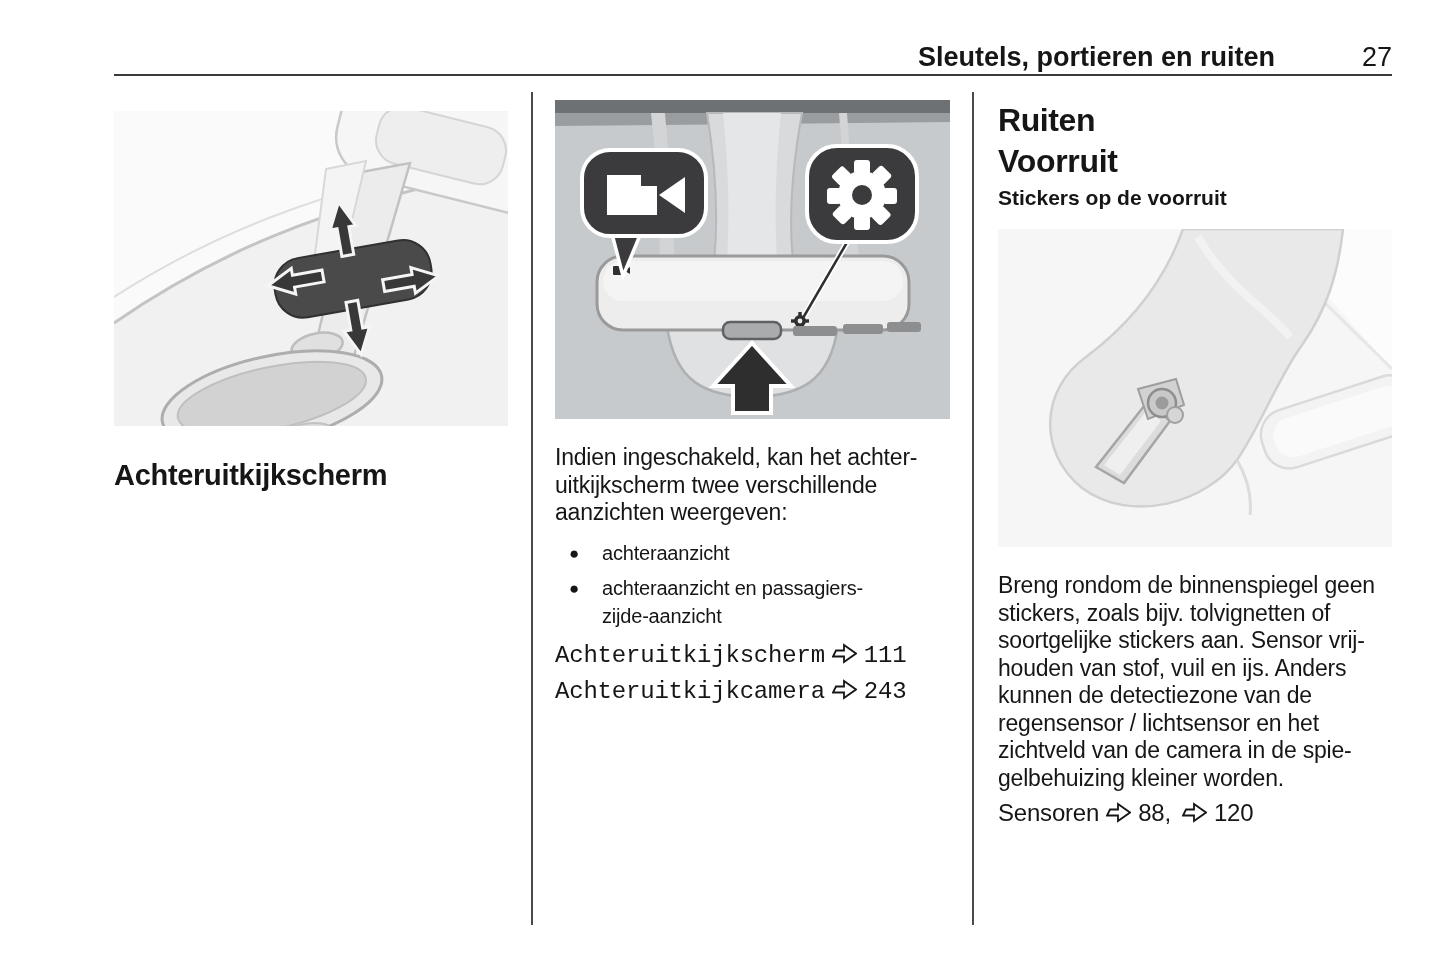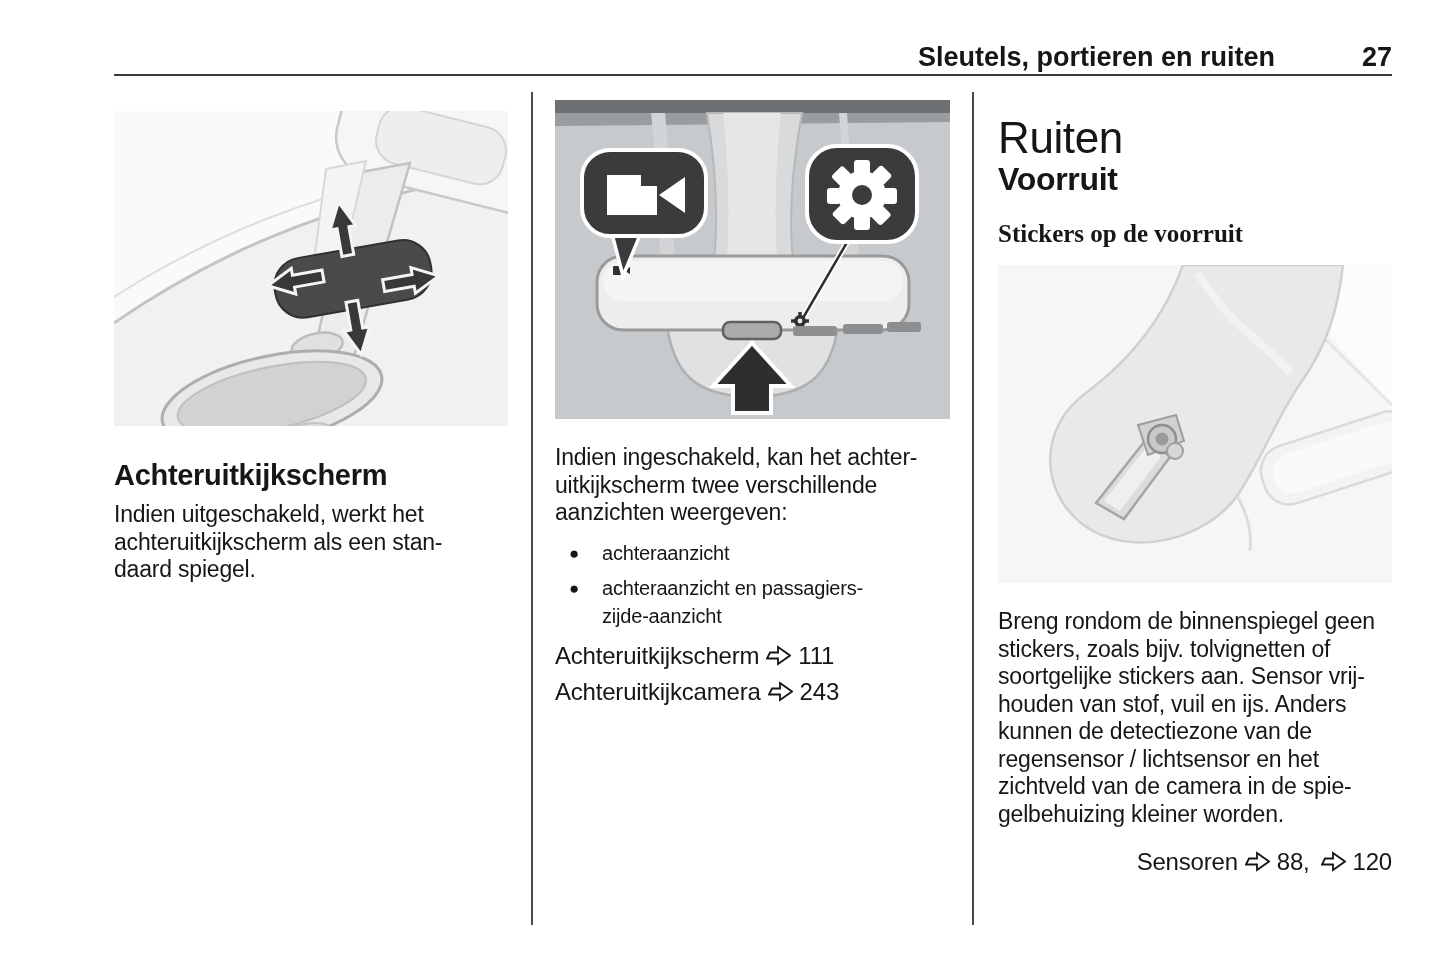--- a/index.html
+++ b/index.html
@@ -8,40 +8,40 @@
     width:1445px; height:966px; position:relative; overflow:hidden;
     font-family:"Liberation Sans","DejaVu Sans",sans-serif;
     color:#161616;
   }
   .page-header-title {
     position:absolute; top:41px; right:170px;
     font-size:27px; font-weight:bold; line-height:32px;
   }
   .page-header-number {
     position:absolute; top:41px; right:53px;
-    font-size:27px; font-weight:bold; line-height:32px;
+    font-size:27px; font-weight:normal; line-height:32px;
   }
   .header-rule {
     position:absolute; top:74px; left:114px; width:1278px; height:2px;
     background:#3a3a3a;
   }
   .col { position:absolute; top:95px; }
   .col1 { left:114px; width:394px; }
   .col2 { left:555px; width:395px; }
   .col3 { left:998px; width:394px; }
   .vsep {
     position:absolute; top:92px; width:2px; height:833px; background:#4a4a4a;
   }
   .vsep1 { left:531px; }
   .vsep2 { left:972px; }
 
   .h-section { font-size:30px; font-weight:bold; line-height:36px; margin-top:6px; letter-spacing:-0.3px; }
-  .h-chapter { font-size:44px; font-weight:normal; line-height:46px; margin-top:20px; letter-spacing:-0.4px; }
+  .h-chapter { font-size:32px; font-weight:bold; line-height:46px; margin-top:2px; letter-spacing:-0.4px; }
   .h-sub     { font-size:32px; font-weight:bold; line-height:36px; letter-spacing:-0.3px; }
-  .h-subsub  { font-size:25px; font-weight:bold; line-height:30px; margin-top:22px;font-family:Liberation Serif, serif; }
+  .h-subsub  { font-size:21px; font-weight:bold; line-height:30px; margin-top:4px; }
   .h-mid     { font-size:29px; font-weight:bold; line-height:34px; margin-top:32px; letter-spacing:-0.3px; }
 
   .body-text {
     font-size:23px; line-height:27.5px; white-space:pre-line; letter-spacing:-0.2px;
   }
   .p-after-fig { margin-top:25px; }
   .p-after-h   { margin-top:9px; }
 
   figure { display:block; }
   .fig { border:none; }
@@ -51,23 +51,23 @@
   .fig3 { margin-top:16px; }
 
   .bullet-list { margin-top:13px; }
   .bullet-item { display:flex; margin-top:8px; }
   .bullet-item .bullet-glyph {
     width:47px; padding-left:14px; font-size:17px; line-height:27.5px; flex:none;
   }
   .bullet-item .bullet-text { font-size:20px; line-height:27.5px; white-space:pre-line; letter-spacing:-0.2px; }
 
   .ref-block { margin-top:12px; }
-  .ref-line { margin-top:8px; font-size:24px; line-height:28px; letter-spacing:-0.2px; cursor:pointer; }
+  .ref-line { margin-top:8px; font-size:24px; line-height:28px; letter-spacing:-0.2px; cursor:pointer;font-family:Liberation Mono, monospace; }
   .ref-arrow-svg { vertical-align:-2px; margin:0 7px 0 7px; }
-  .sensors-line { margin-top:20px; font-size:24px; line-height:28px; letter-spacing:-0.2px;text-align:right; }
+  .sensors-line { margin-top:7px; font-size:24px; line-height:28px; letter-spacing:-0.2px; }
   .sensors-line .gap { display:inline-block; width:4px; }
 </style>
 </head>
 <body>
 
 <div class="page-header-title">Sleutels, portieren en ruiten</div>
 <div class="page-header-number">27</div>
 <div class="header-rule"></div>
 
 <div class="vsep vsep1"></div>
@@ -107,23 +107,20 @@
         <polygon points="-4,76 -17,50 -10,50 -10,22 2,22 2,50 9,50" fill="#383838" stroke="#f5f5f5" stroke-width="3"></polygon>
         <polygon points="-84,-8 -58,-21 -58,-14 -28,-14 -28,-2 -58,-2 -58,5" fill="#383838" stroke="#f5f5f5" stroke-width="3"></polygon>
         <polygon points="86,12 60,-1 60,6 30,6 30,18 60,18 60,25" fill="#383838" stroke="#f5f5f5" stroke-width="3"></polygon>
       </g>
     </svg>
   </figure>
 
 
   <div class="h-mid">Achteruitkijkscherm</div>
 
-  <div class="body-text p-after-h">Indien uitgeschakeld, werkt het
-achteruitkijkscherm als een stan-
-daard spiegel.</div>
 </div>
 
 <div class="col col2">
   <figure class="fig fig2">
     <svg width="395" height="319" viewBox="0 0 395 319">
       <rect x="0" y="0" width="395" height="319" fill="#c7cacc"></rect>
 
       <rect x="0" y="0" width="395" height="13" fill="#6e7173"></rect>
       <path d="M0,13 L395,13 L395,22 L0,26 Z" fill="#9a9da0"></path>
 

